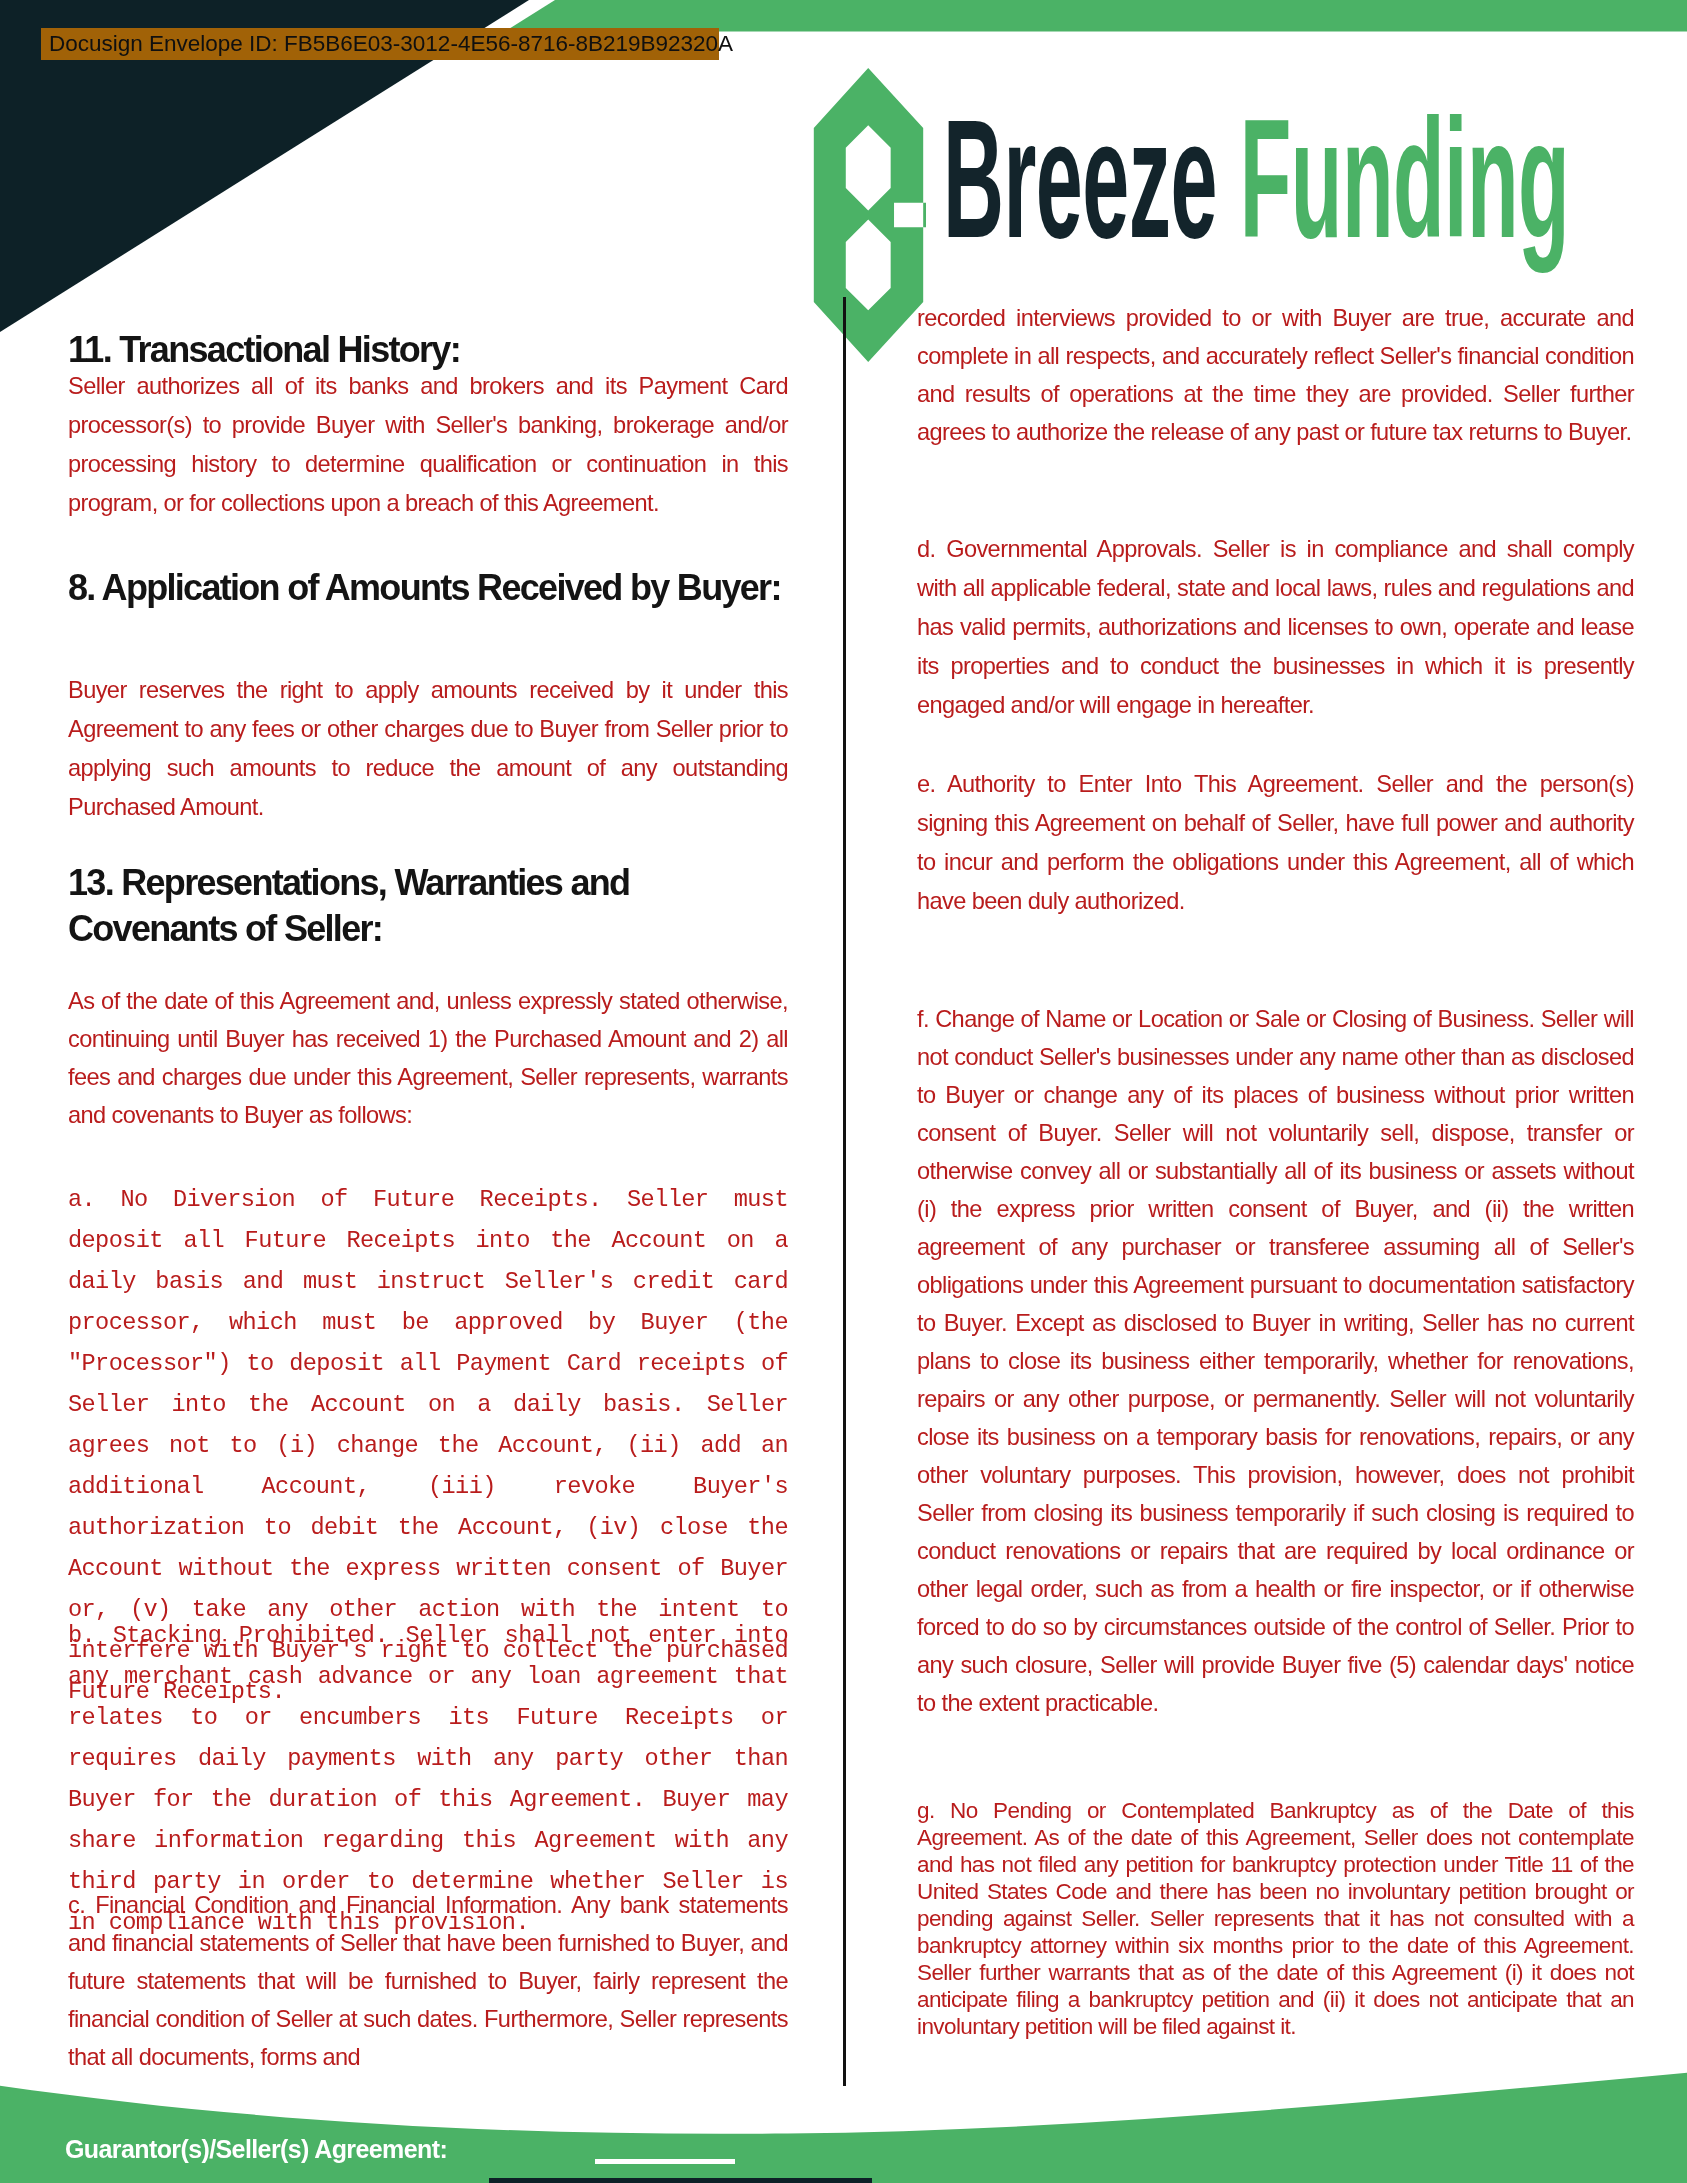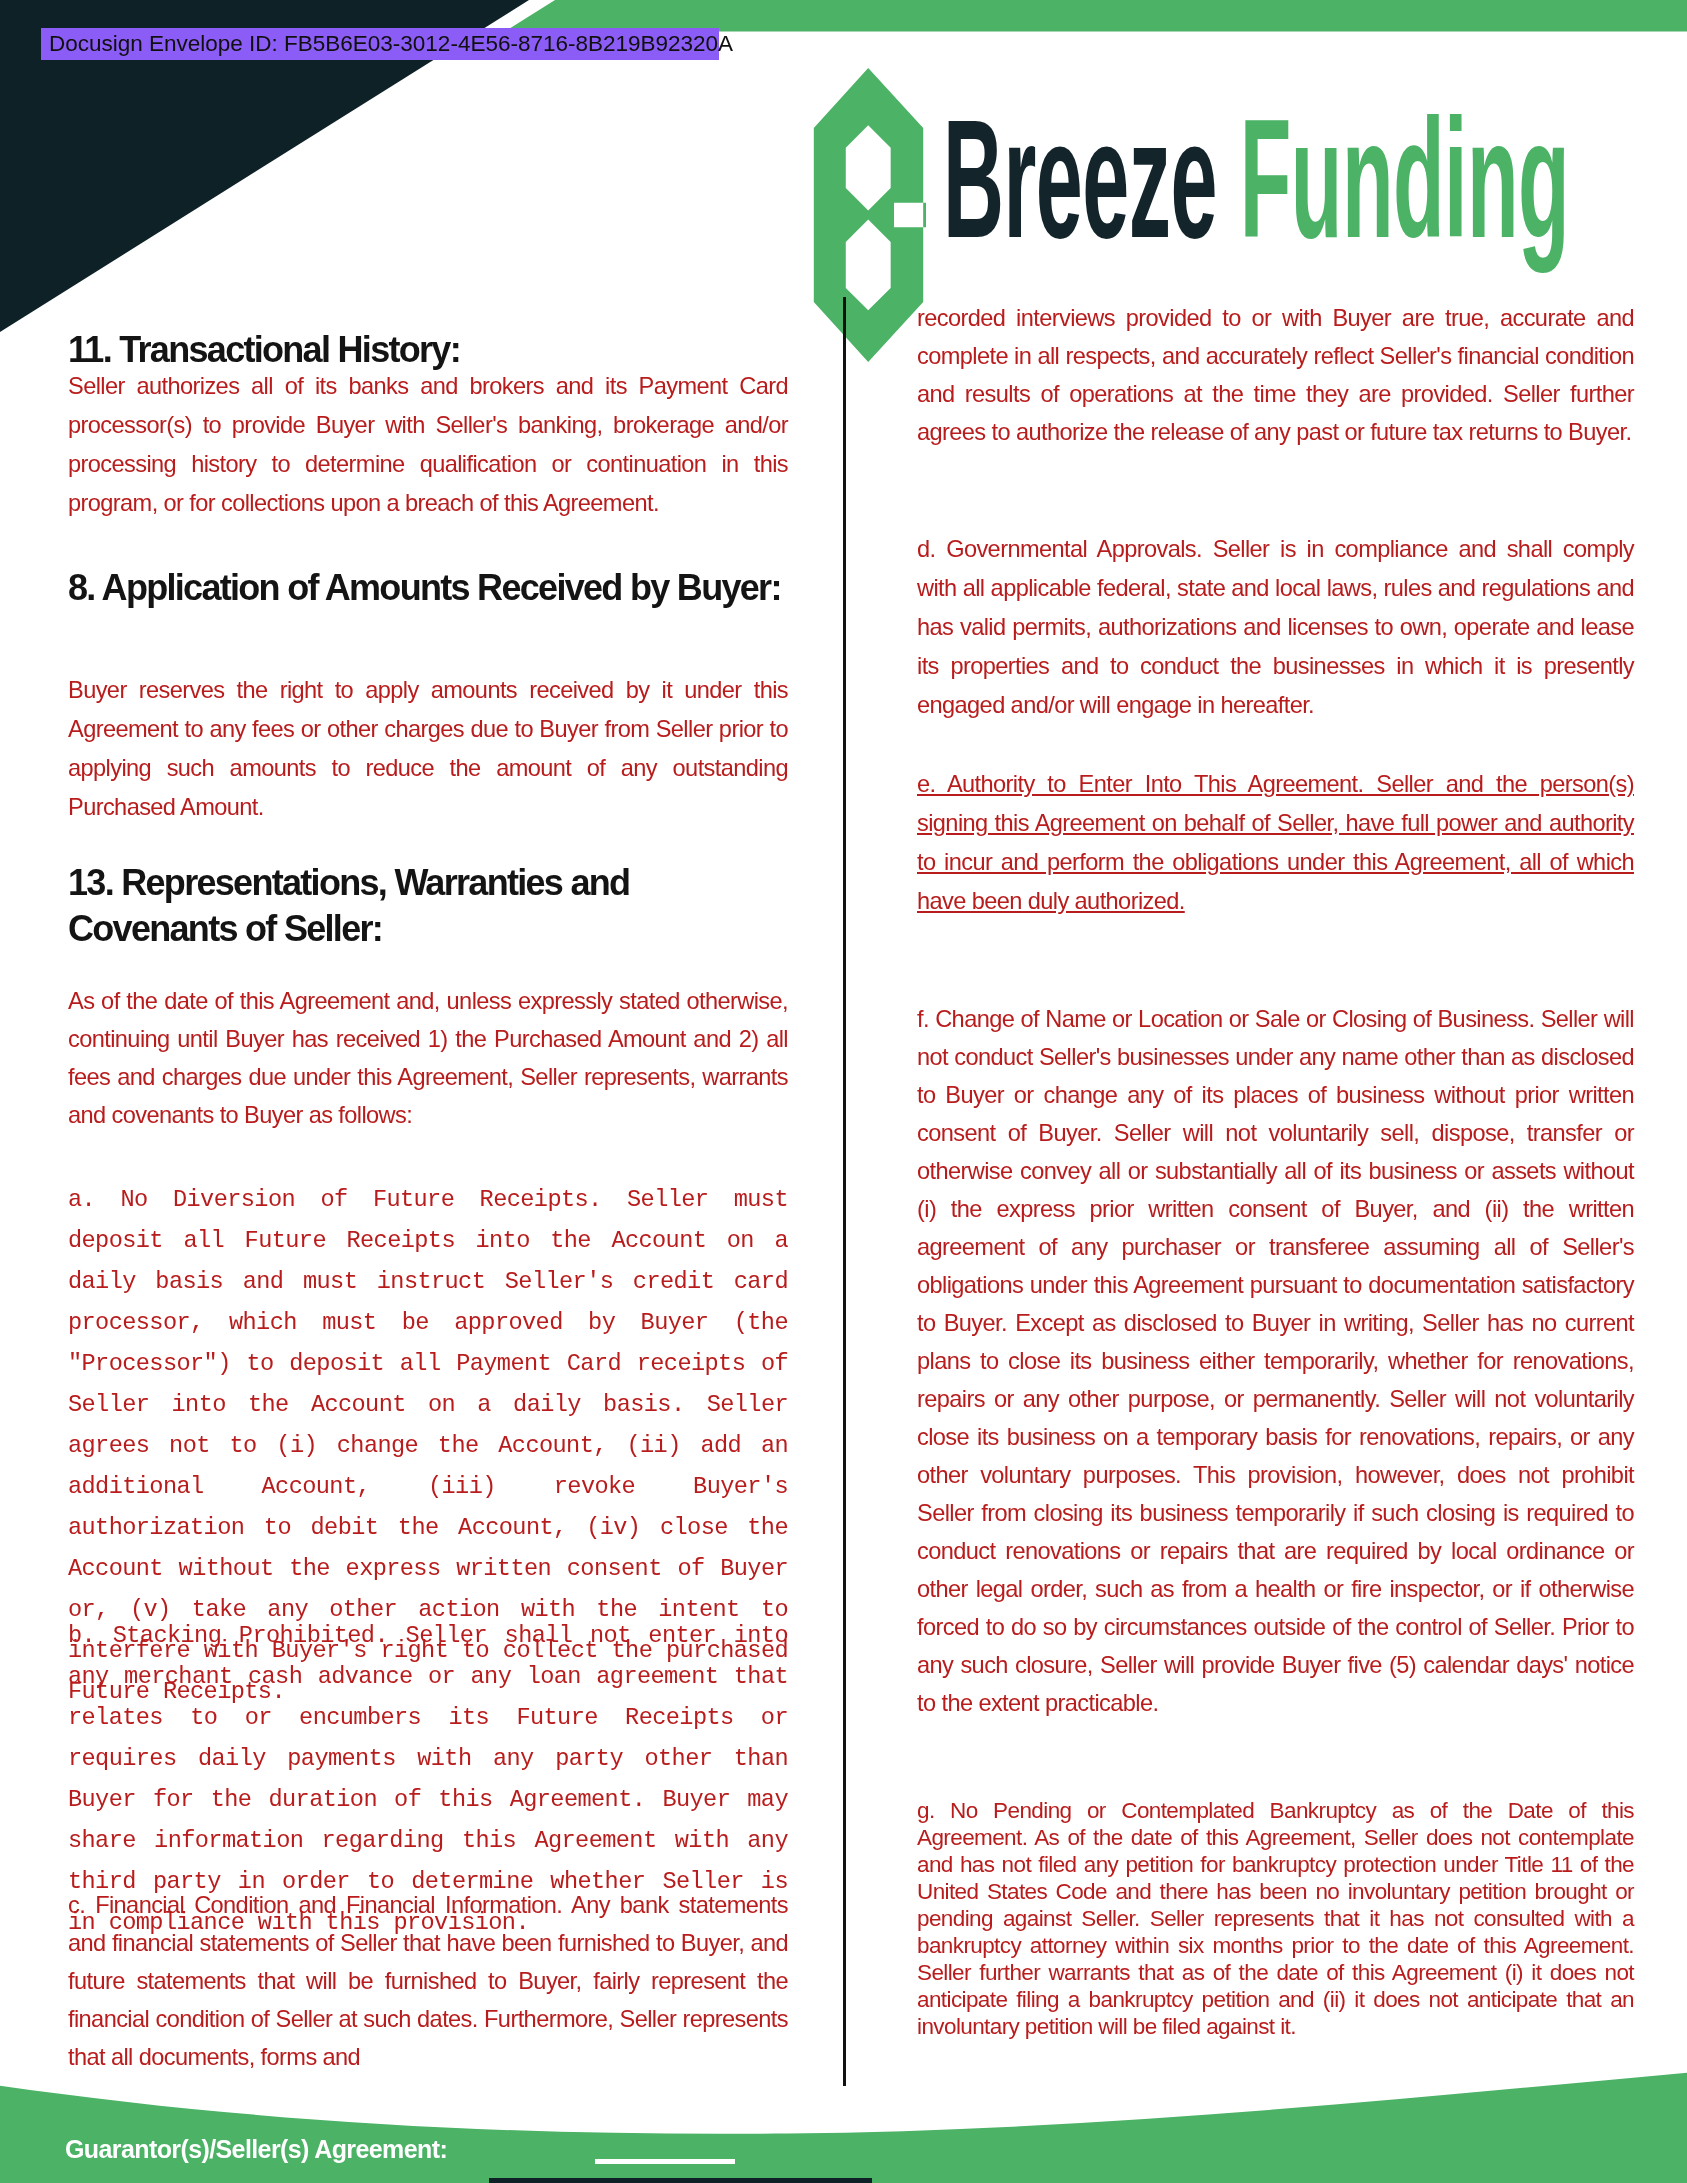--- a/index.html
+++ b/index.html
@@ -10,21 +10,21 @@
   
   .dark-triangle{
     position:absolute;left:0;top:0;width:529px;height:332px;background:#0d2127;
     clip-path:polygon(0 0,100% 0,0 100%);
   }
   .green-band{
     position:absolute;left:505px;top:0;width:1183px;height:31.5px;background:#4bb266;
     clip-path:polygon(50px 0,100% 0,100% 100%,0 100%);
   }
   .docusign-bar{
-    position:absolute;left:41px;top:28px;width:678px;height:31.5px;background:#8b5cf6;
+    position:absolute;left:41px;top:28px;width:678px;height:31.5px;background:#a16207;
     display:flex;align-items:center;
   }
   .docusign-bar span{font-size:22.5px;color:#101010;padding-left:7.9px;white-space:nowrap;letter-spacing:0;}
   
   .logo-icon{position:absolute;left:811px;top:63px;}
   .logo-text{
     position:absolute;left:943px;top:89px;font-size:169px;font-weight:bold;white-space:nowrap;
     transform:scaleX(0.5);transform-origin:left top;line-height:180px;letter-spacing:-1.1px;
   }
   .logo-text .t1{color:#13242b;}
@@ -42,21 +42,21 @@
     font-size:23.6px;letter-spacing:-0.6px;line-height:39px;color:#b91c1c;
     text-align:justify;
   }
   .lh67{line-height:38px;} .lh68{line-height:38px;} .lh73{line-height:41px;font-family:Liberation Mono, monospace;}
   .tight{font-size:22.5px;line-height:27px;}
   
   .s11t{top:316px;margin-top:11px;} .s11b{top:367px;}
   .s12t{top:565px;} .s12b{top:671px;}
   .s13t{top:860px;} .s13i{top:982px;}
   .pa{top:1179px;} .pb{top:1615px;} .pc{top:1886px;}
-  .rc1{top:299px;} .rd{top:530px;} .re{top:765px;text-decoration:underline;} .rf{top:1000px;} .rg{top:1797px;}
+  .rc1{top:299px;} .rd{top:530px;} .re{top:765px;} .rf{top:1000px;} .rg{top:1797px;}
   
   .footer-wave{position:absolute;left:0;top:2053px;width:1688px;height:130px;}
   .footer-label{
     position:absolute;left:65px;top:2135px;color:#ffffff;font-weight:bold;
     font-size:25px;letter-spacing:-0.6px;white-space:nowrap;
   }
   .initials-line{position:absolute;left:595px;top:2159px;width:140px;height:5px;background:#ffffff;}
   .footer-dark-strip{position:absolute;left:489px;top:2178px;width:383px;height:5.6px;background:#0d2127;}
 </style>
 </head>

